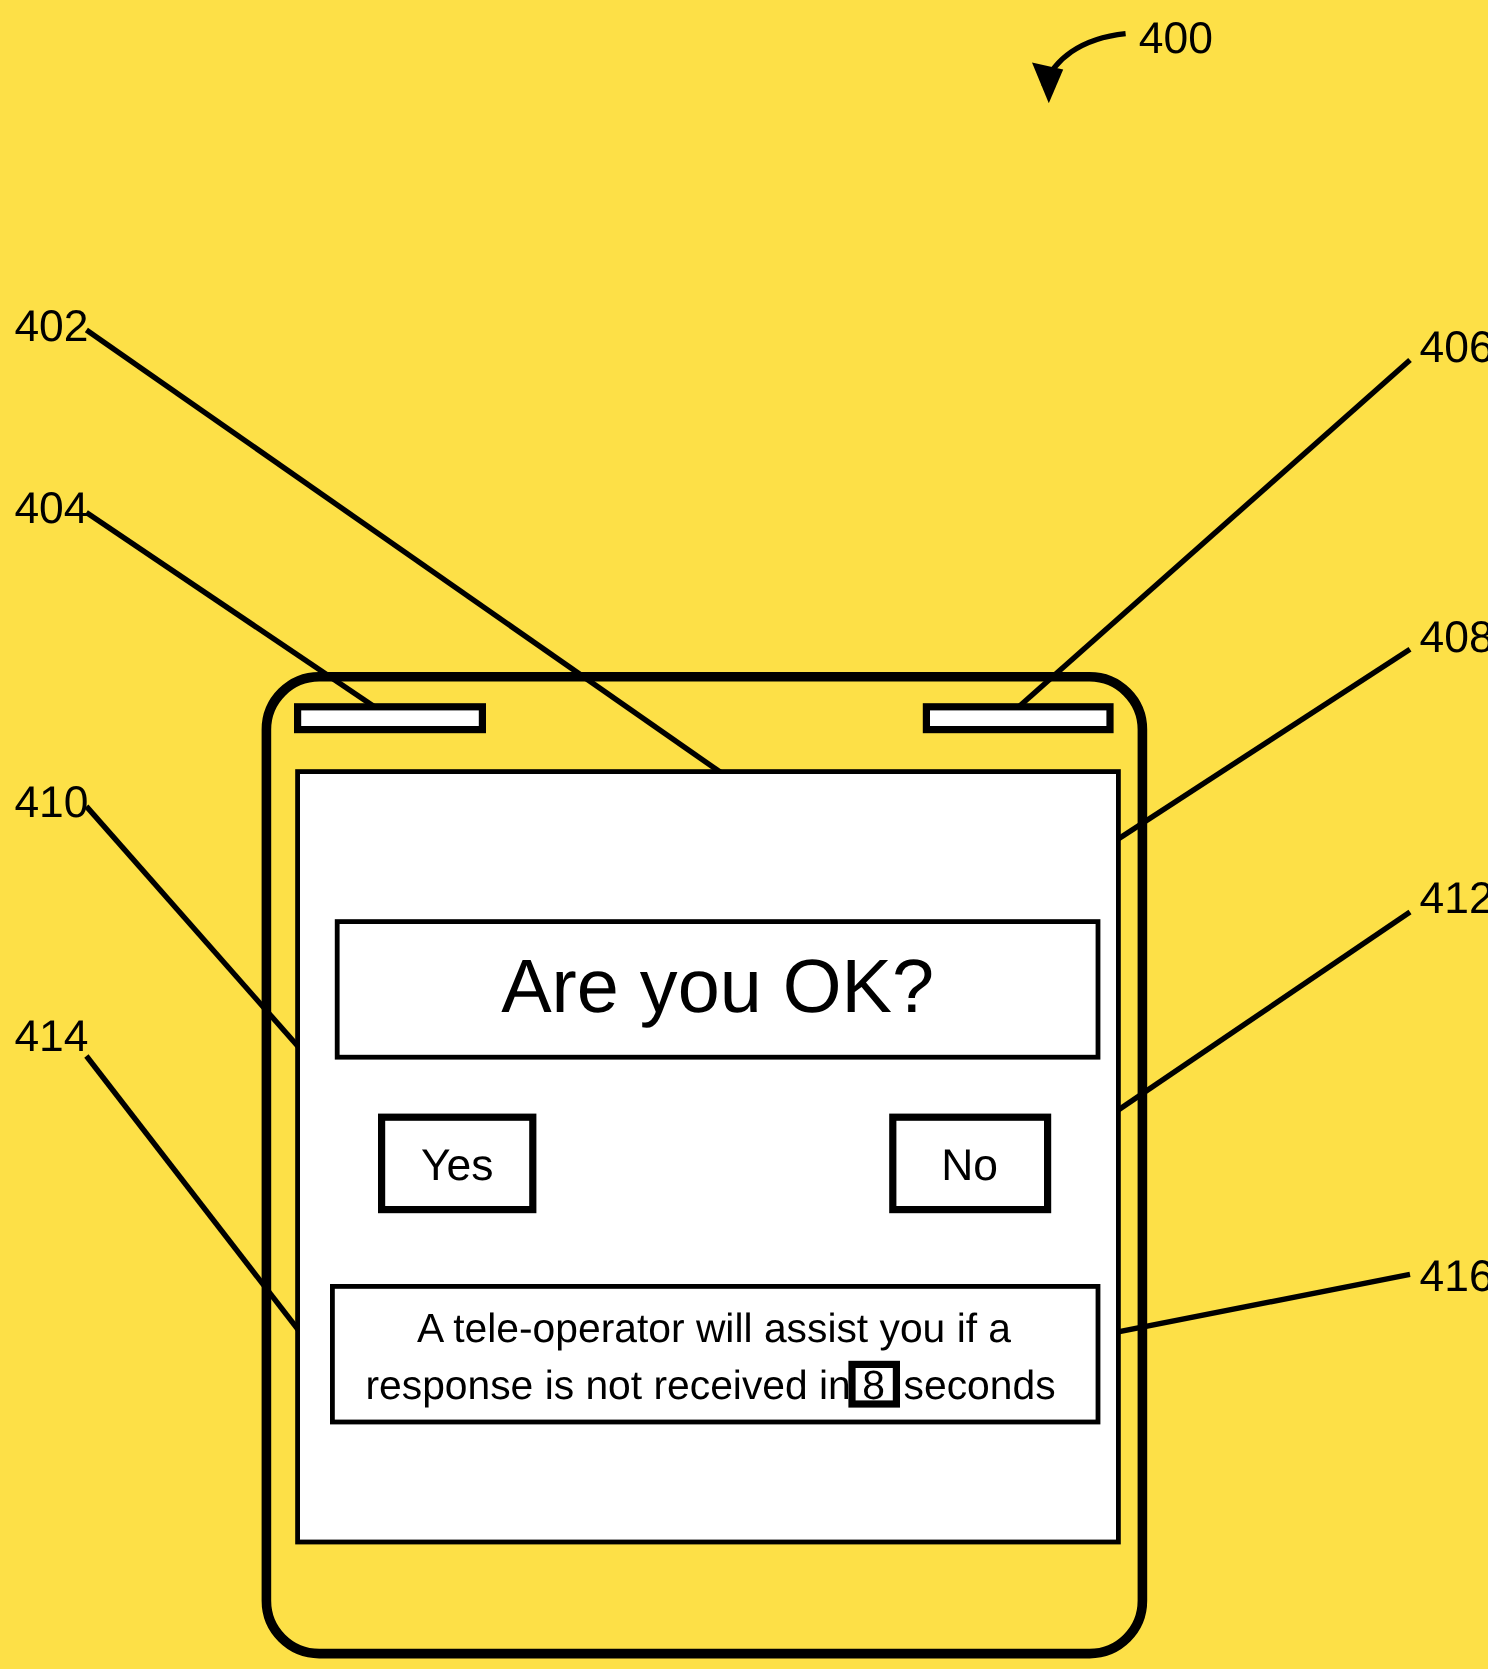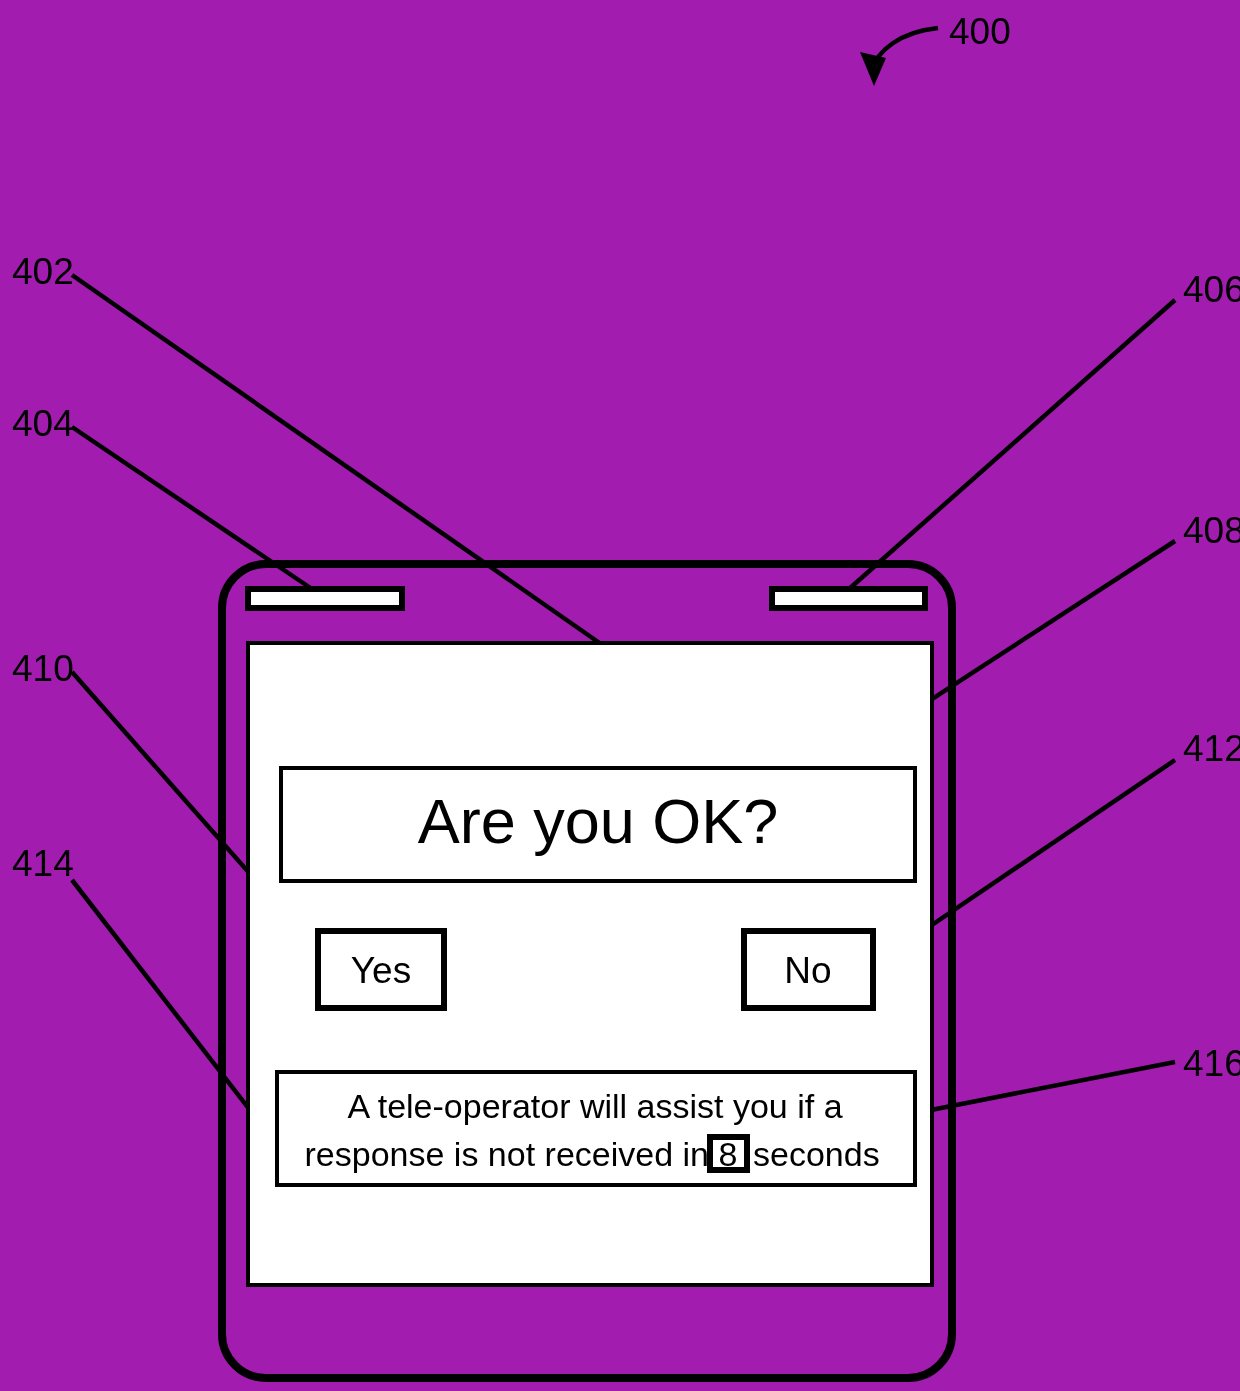--- a/index.html
+++ b/index.html
@@ -8,21 +8,21 @@
     padding: 0;
     background: #ffffff;
   }
   body {
     font-family: "Liberation Sans", sans-serif;
   }
   #figure-root {
     position: relative;
     width: 1240px;
     height: 1391px;
-    background: #a21caf;
+    background: #fde047;
     overflow: hidden;
   }
   #figure-svg {
     position: absolute;
     top: 0;
     left: 0;
     width: 1240px;
     height: 1391px;
   }
   .ref-num {

